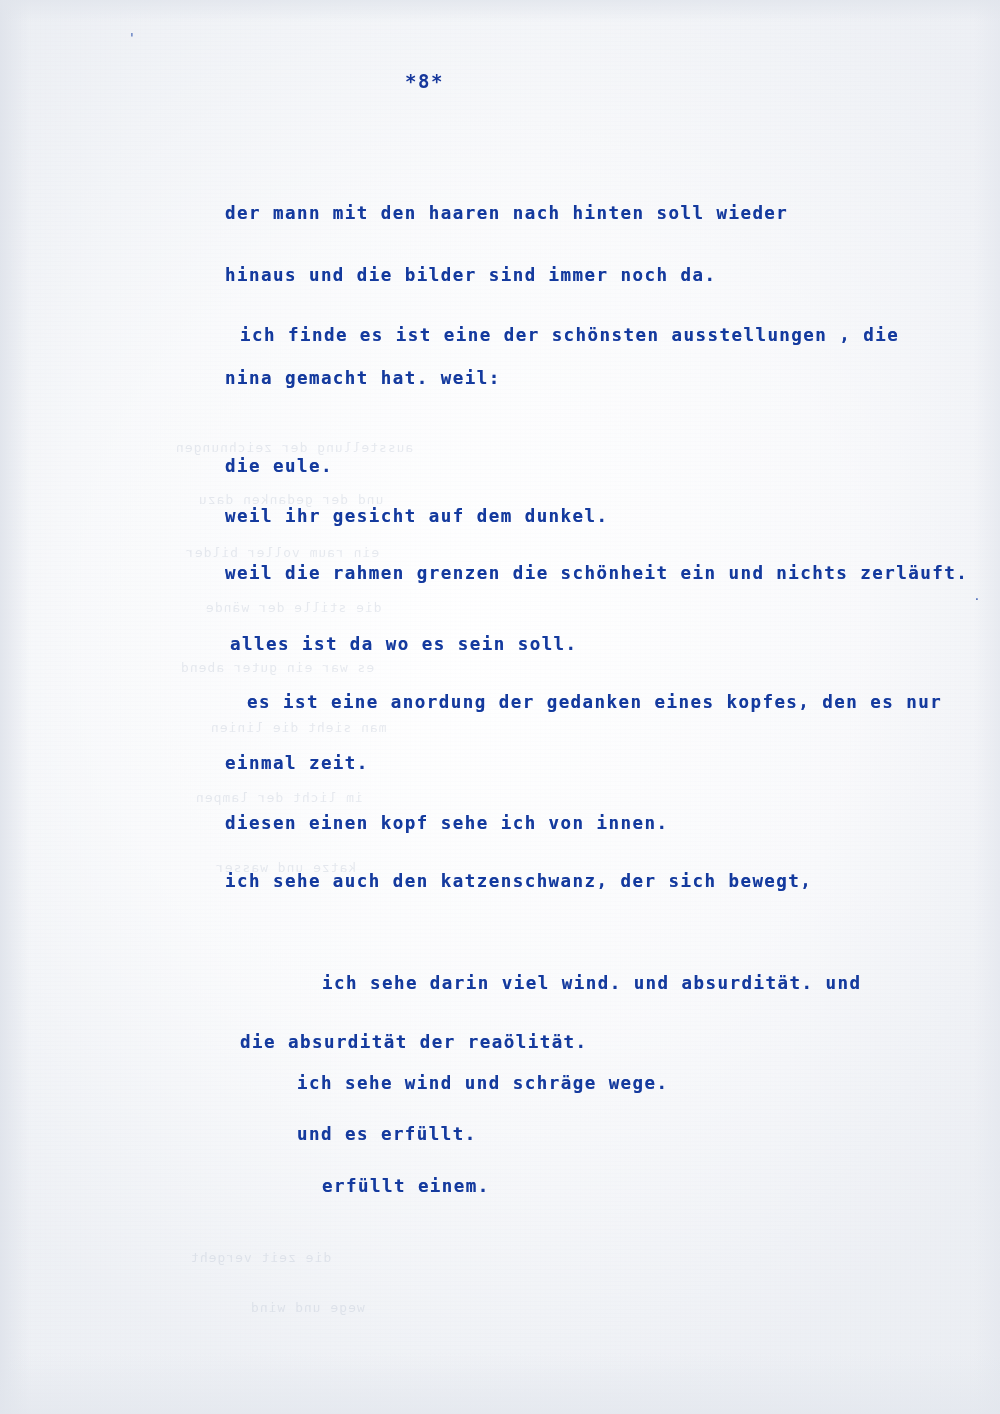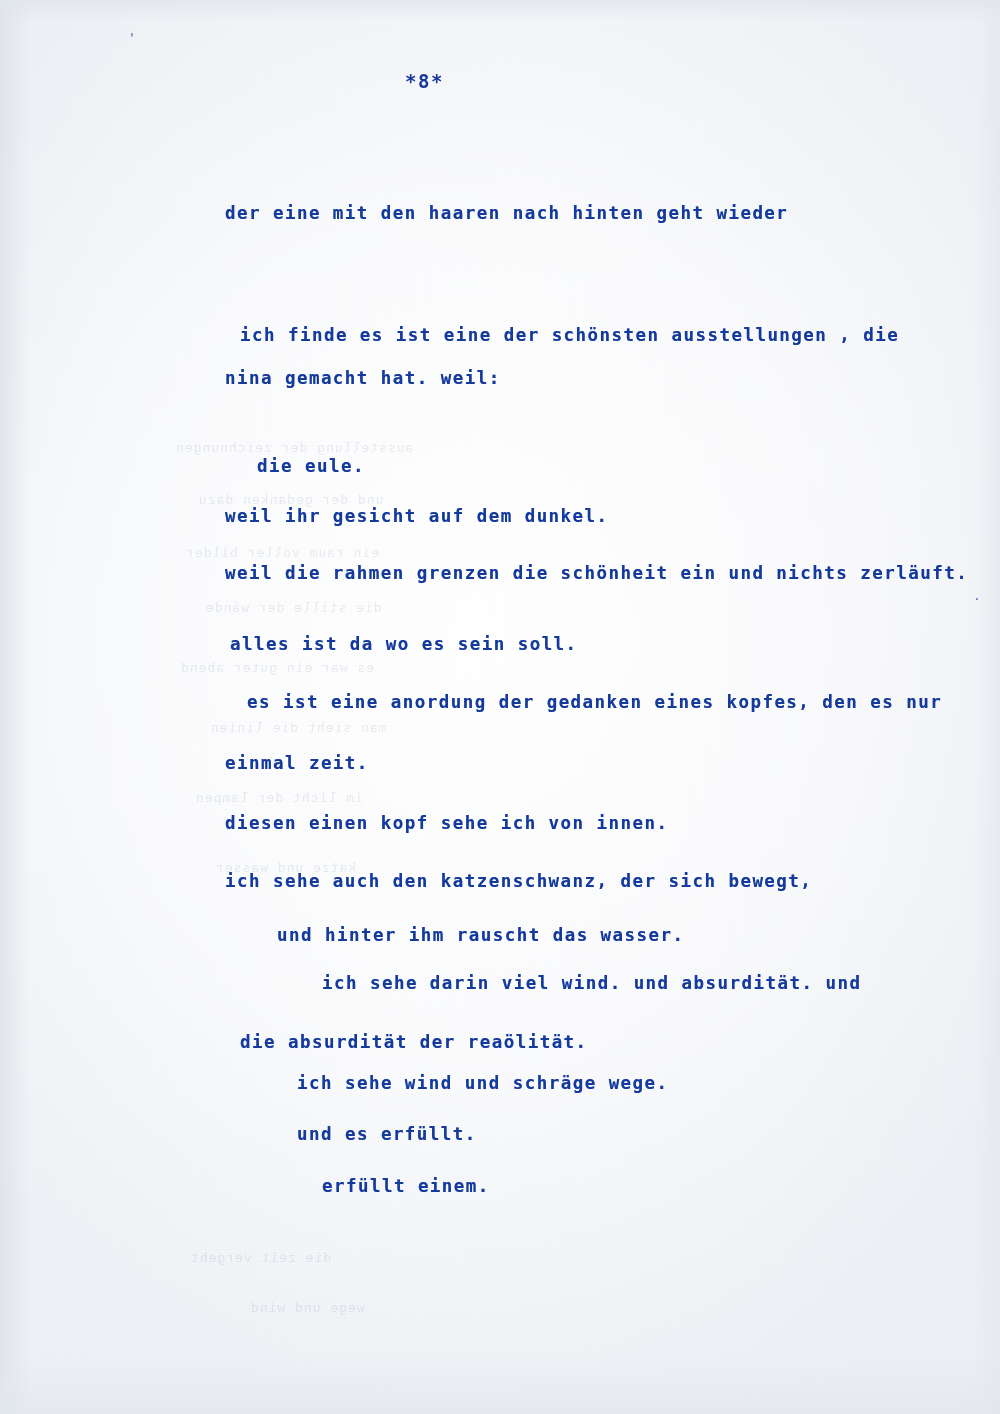--- a/index.html
+++ b/index.html
@@ -124,32 +124,32 @@
     <div class="bleed" style="left:195px; top:790px;">im licht der lampen</div>
     <div class="bleed" style="left:215px; top:860px;">katze und wasser</div>
     <div class="bleed" style="left:190px; top:1250px;">die zeit vergeht</div>
     <div class="bleed" style="left:250px; top:1300px;">wege und wind</div>
   </div>
 
   <div class="text-layer">
 
     <div class="page-number">*8*</div>
 
-    <div class="line" style="left:225px; top:203px;">der eine mit den haaren nach hinten geht wieder</div>
+    <div class="line" style="left:225px; top:203px;">der mann mit den haaren nach hinten soll wieder</div>
+    <div class="line" style="left:225px; top:265px;">hinaus und die bilder sind immer noch da.</div>
     <div class="line" style="left:240px; top:325px;">ich finde es ist eine der schönsten ausstellungen , die</div>
     <div class="line" style="left:225px; top:368px;">nina gemacht hat. weil:</div>
-    <div class="line" style="left:225px; top:456px;margin-left:32px;">die eule.</div>
+    <div class="line" style="left:225px; top:456px;">die eule.</div>
     <div class="line" style="left:225px; top:506px;">weil ihr gesicht auf dem dunkel.</div>
     <div class="line" style="left:225px; top:563px;">weil die rahmen grenzen die schönheit ein und nichts zerläuft.</div>
     <div class="line" style="left:230px; top:634px;">alles ist da wo es sein soll.</div>
     <div class="line" style="left:247px; top:692px;">es ist eine anordung der gedanken eines kopfes, den es nur</div>
     <div class="line" style="left:225px; top:753px;">einmal zeit.</div>
     <div class="line" style="left:225px; top:813px;">diesen einen kopf sehe ich von innen.</div>
     <div class="line" style="left:225px; top:871px;">ich sehe auch den katzenschwanz, der sich bewegt,</div>
-    <div class="line" style="left:277px; top:925px;">und hinter ihm rauscht das wasser.</div>
     <div class="line" style="left:322px; top:973px;">ich sehe darin viel wind. und absurdität. und</div>
     <div class="line" style="left:240px; top:1024px;margin-top:8px;">die absurdität der reaölität.</div>
     <div class="line" style="left:297px; top:1073px;">ich sehe wind und schräge wege.</div>
     <div class="line" style="left:297px; top:1124px;">und es erfüllt.</div>
     <div class="line" style="left:322px; top:1176px;">erfüllt einem.</div>
 
     <div class="mark" style="left:128px; top:30px;">'</div>
     <div class="mark" style="left:973px; top:588px;">.</div>
   </div>
 

